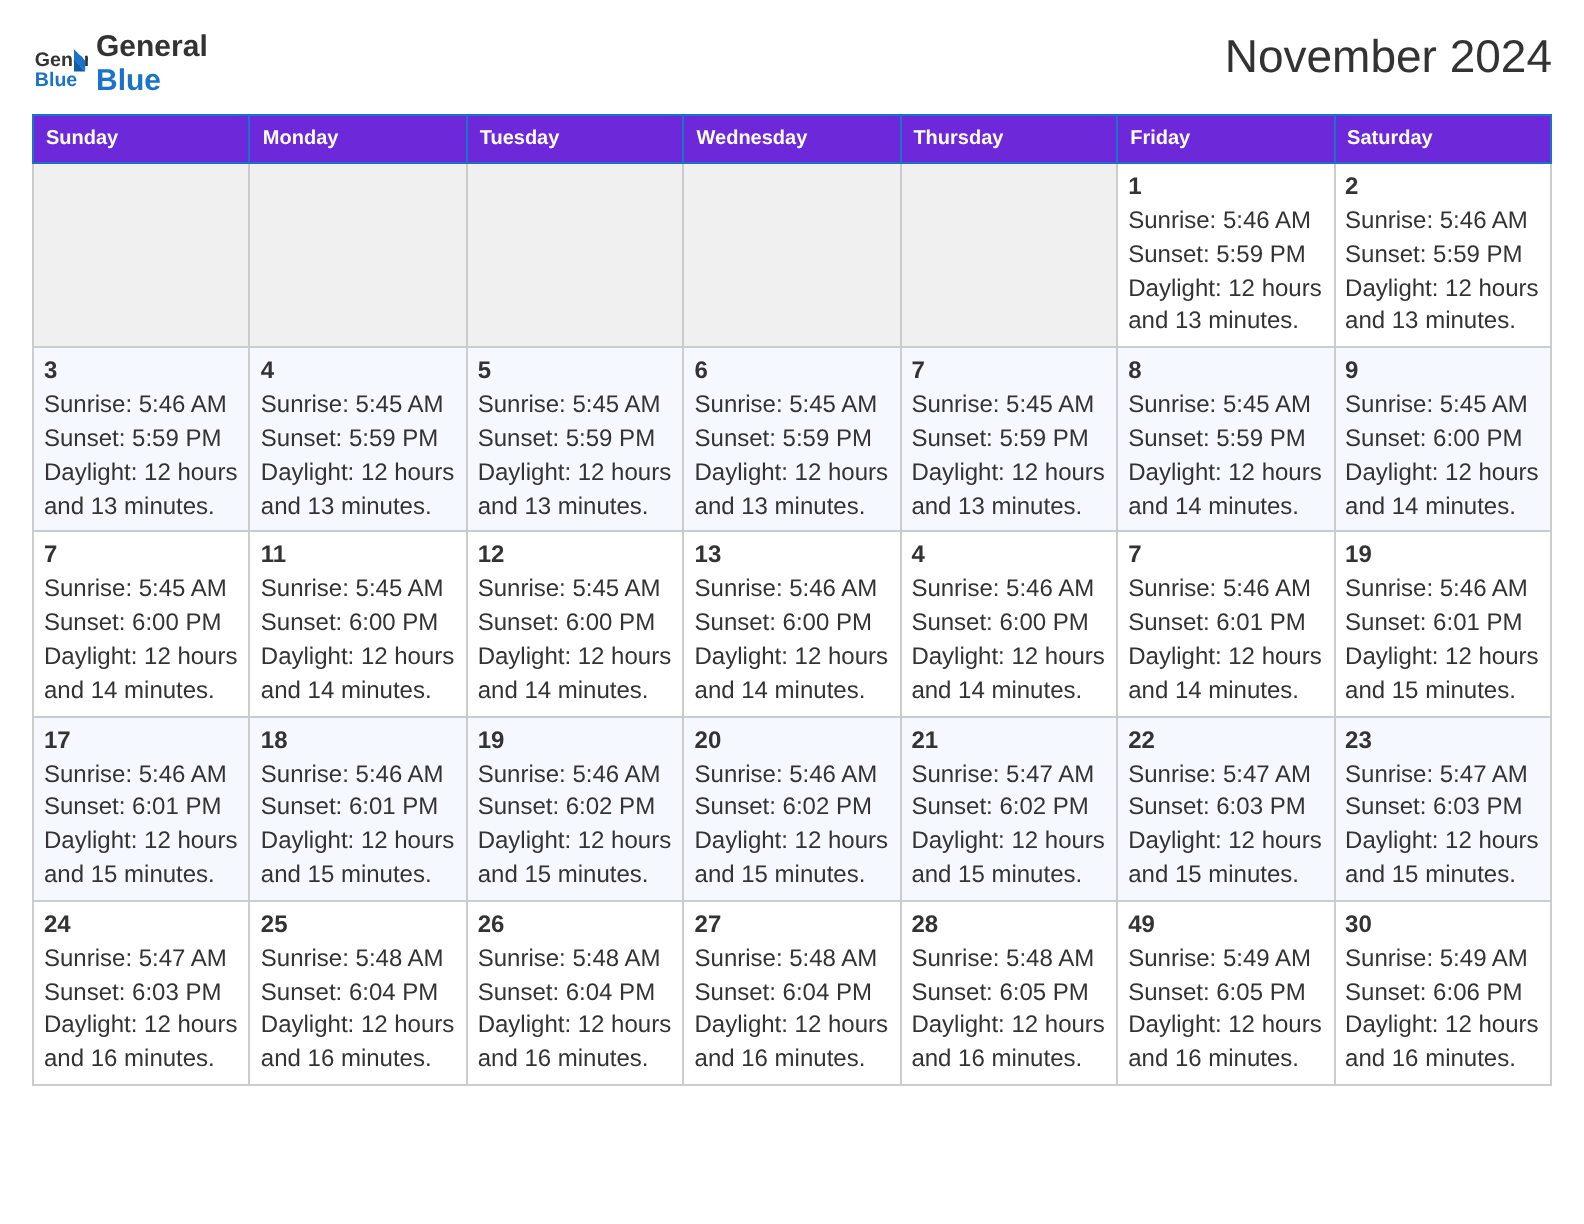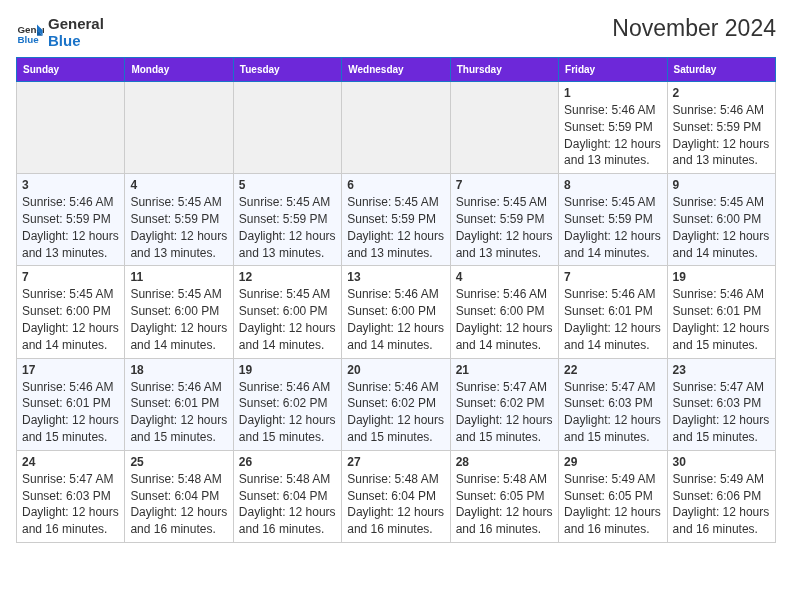--- a/index.html
+++ b/index.html
@@ -236,21 +236,21 @@
         </td>
         <td>
           <span class="day-number">27</span>
           <div class="day-detail">Sunrise: 5:48 AM<br>Sunset: 6:04 PM<br>Daylight: 12 hours<br>and 16 minutes.</div>
         </td>
         <td>
           <span class="day-number">28</span>
           <div class="day-detail">Sunrise: 5:48 AM<br>Sunset: 6:05 PM<br>Daylight: 12 hours<br>and 16 minutes.</div>
         </td>
         <td>
-          <span class="day-number">29</span>
+          <span class="day-number">49</span>
           <div class="day-detail">Sunrise: 5:49 AM<br>Sunset: 6:05 PM<br>Daylight: 12 hours<br>and 16 minutes.</div>
         </td>
         <td>
           <span class="day-number">30</span>
           <div class="day-detail">Sunrise: 5:49 AM<br>Sunset: 6:06 PM<br>Daylight: 12 hours<br>and 16 minutes.</div>
         </td>
       </tr>
     </tbody>
 </table>
 

